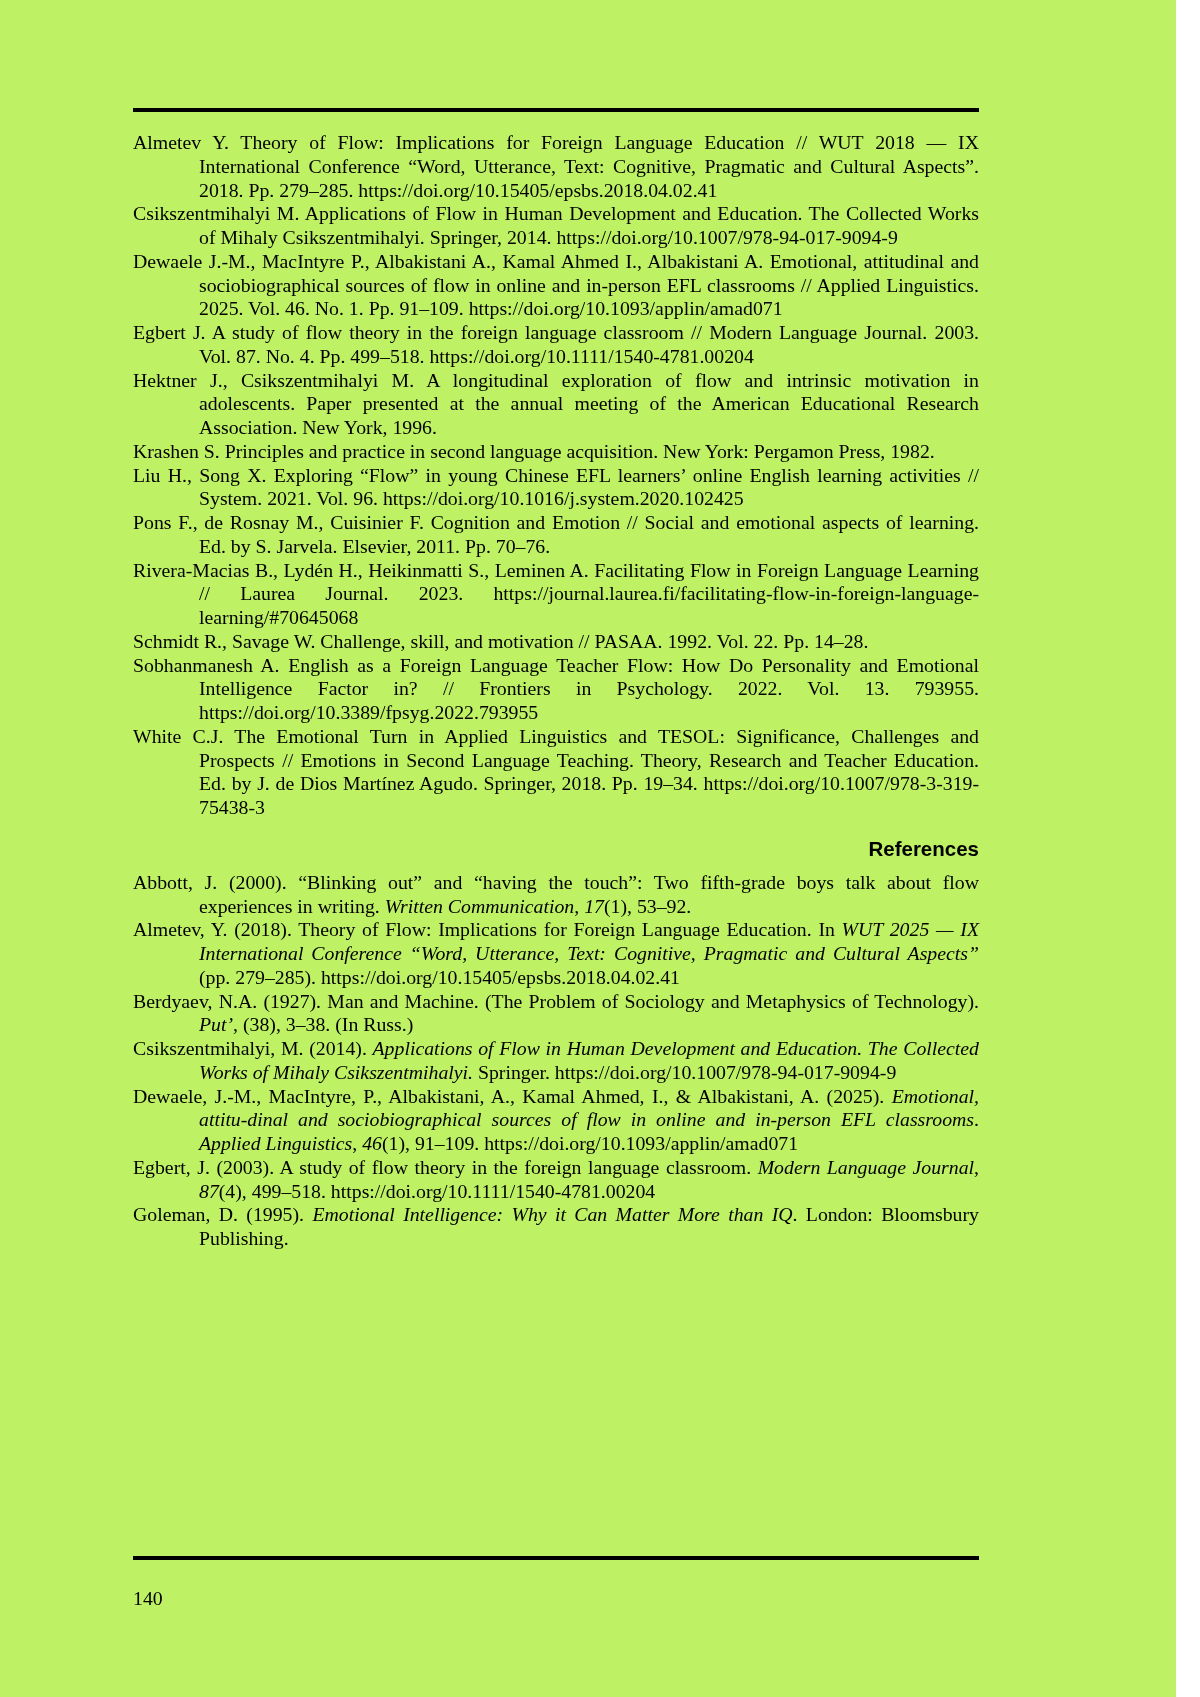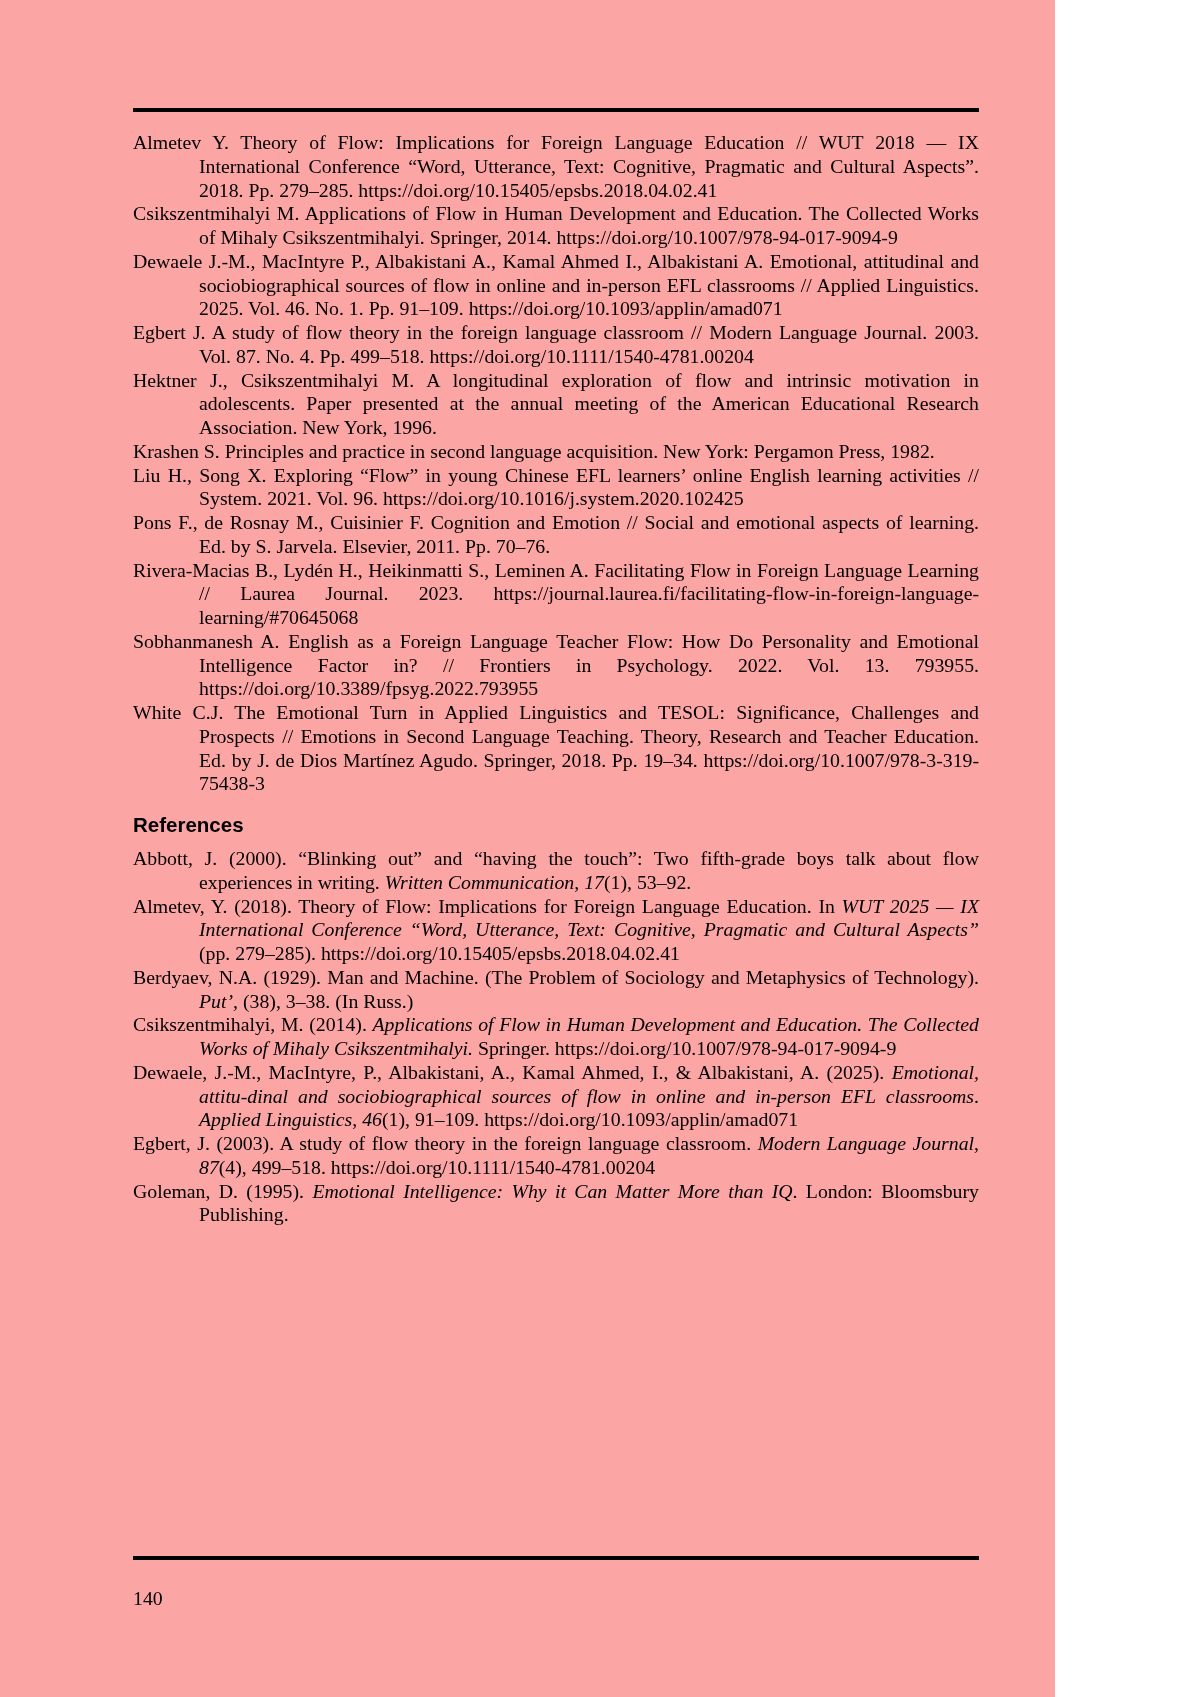--- a/index.html
+++ b/index.html
@@ -6,23 +6,23 @@
   html, body { background: #ffffff; }
   body {
     width: 1200px;
     height: 1697px;
     position: relative;
     font-family: "Liberation Serif", serif;
     color: #000;
   }
   .sheet {
     position: relative;
-    width: 1055px;
+    width: 1176px;
     height: 1697px;
-    background: #fca5a5;
+    background: #bef264;
     overflow: hidden;
   }
   .rule {
     position: absolute;
     left: 133px;
     width: 846px;
     height: 4px;
     background: #000;
   }
   .rule-top { top: 108px; }
@@ -41,21 +41,21 @@
     text-indent: -66px;
     overflow-wrap: break-word;
   }
   .ref-entry .it { font-style: italic; }
   .refs-heading {
     font-family: "Liberation Sans", sans-serif;
     font-weight: bold;
     font-size: 20.5px;
     line-height: 24px;
     margin: 17px 0 10px 0;
-    text-align: left;
+    text-align: right;
   }
   .page-number {
     position: absolute;
     left: 133px;
     top: 1586px;
     width: 846px;
     text-align: left;
     font-size: 19.8px;
     line-height: 24px;
   }
@@ -70,30 +70,31 @@
     <section id="gost-list">
         <p class="ref-entry"><span>Almetev Y. Theory of Flow: Implications for Foreign Language Education // WUT 2018 — IX International Conference “Word, Utterance, Text: Cognitive, Pragmatic and Cultural Aspects”. 2018. Pp. 279–285. https://doi.org/10.15405/epsbs.2018.04.02.41</span></p>
         <p class="ref-entry"><span>Csikszentmihalyi M. Applications of Flow in Human Development and Education. The Collected Works of Mihaly Csikszentmihalyi. Springer, 2014. https://doi.org/10.1007/978-94-017-9094-9</span></p>
         <p class="ref-entry"><span>Dewaele J.-M., MacIntyre P., Albakistani A., Kamal Ahmed I., Albakistani A. Emotional, attitudinal and sociobiographical sources of flow in online and in-person EFL classrooms // Applied Linguistics. 2025. Vol. 46. No. 1. Pp. 91–109. https://doi.org/10.1093/applin/amad071</span></p>
         <p class="ref-entry"><span>Egbert J. A study of flow theory in the foreign language classroom // Modern Language Journal. 2003. Vol. 87. No. 4. Pp. 499–518. https://doi.org/10.1111/1540-4781.00204</span></p>
         <p class="ref-entry"><span>Hektner J., Csikszentmihalyi M. A longitudinal exploration of flow and intrinsic motivation in adolescents. Paper presented at the annual meeting of the American Educational Research Association. New York, 1996.</span></p>
         <p class="ref-entry"><span>Krashen S. Principles and practice in second language acquisition. New York: Pergamon Press, 1982.</span></p>
         <p class="ref-entry"><span>Liu H., Song X. Exploring “Flow” in young Chinese EFL learners’ online English learning activities // System. 2021. Vol. 96. https://doi.org/10.1016/j.system.2020.102425</span></p>
         <p class="ref-entry"><span>Pons F., de Rosnay M., Cuisinier F. Cognition and Emotion // Social and emotional aspects of learning. Ed. by S. Jarvela. Elsevier, 2011. Pp. 70–76.</span></p>
         <p class="ref-entry"><span>Rivera-Macias B., Lydén H., Heikinmatti S., Leminen A. Facilitating Flow in Foreign Language Learning // Laurea Journal. 2023. https://journal.laurea.fi/facilitating-flow-in-foreign-language-learning/#70645068</span></p>
+        <p class="ref-entry"><span>Schmidt R., Savage W. Challenge, skill, and motivation // PASAA. 1992. Vol. 22. Pp. 14–28.</span></p>
         <p class="ref-entry"><span>Sobhanmanesh A. English as a Foreign Language Teacher Flow: How Do Personality and Emotional Intelligence Factor in? // Frontiers in Psychology. 2022. Vol. 13. 793955. https://doi.org/10.3389/fpsyg.2022.793955</span></p>
         <p class="ref-entry"><span>White C.J. The Emotional Turn in Applied Linguistics and TESOL: Significance, Challenges and Prospects // Emotions in Second Language Teaching. Theory, Research and Teacher Education. Ed. by J. de Dios Martínez Agudo. Springer, 2018. Pp. 19–34. https://doi.org/10.1007/978-3-319-75438-3</span></p>
       </section>
 
     <h2 class="refs-heading">References</h2>
 
     <section id="apa-list">
         <p class="ref-entry"><span>Abbott, J. (2000). “Blinking out” and “having the touch”: Two fifth-grade boys talk about flow experiences in writing. </span><span class="it">Written Communication</span><span>, </span><span class="it">17</span><span>(1), 53–92.</span></p>
         <p class="ref-entry"><span>Almetev, Y. (2018). Theory of Flow: Implications for Foreign Language Education. In </span><span class="it">WUT 2025 — IX International Conference “Word, Utterance, Text: Cognitive, Pragmatic and Cultural Aspects”</span><span> (pp. 279–285). https://doi.org/10.15405/epsbs.2018.04.02.41</span></p>
-        <p class="ref-entry"><span>Berdyaev, N.A. (1929). Man and Machine. (The Problem of Sociology and Metaphysics of Technology). </span><span class="it">Put’</span><span>, (38), 3–38. (In Russ.)</span></p>
+        <p class="ref-entry"><span>Berdyaev, N.A. (1927). Man and Machine. (The Problem of Sociology and Metaphysics of Technology). </span><span class="it">Put’</span><span>, (38), 3–38. (In Russ.)</span></p>
         <p class="ref-entry"><span>Csikszentmihalyi, M. (2014). </span><span class="it">Applications of Flow in Human Development and Education. The Collected Works of Mihaly Csikszentmihalyi.</span><span> Springer. https://doi.org/10.1007/978-94-017-9094-9</span></p>
         <p class="ref-entry"><span>Dewaele, J.-M., MacIntyre, P., Albakistani, A., Kamal Ahmed, I., &amp; Albakistani, A. (2025). </span><span class="it">Emotional, attitu-dinal and sociobiographical sources of flow in online and in-person EFL classrooms</span><span>. </span><span class="it">Applied Linguistics</span><span>, </span><span class="it">46</span><span>(1), 91–109. https://doi.org/10.1093/applin/amad071</span></p>
         <p class="ref-entry"><span>Egbert, J. (2003). A study of flow theory in the foreign language classroom. </span><span class="it">Modern Language Journal</span><span>, </span><span class="it">87</span><span>(4), 499–518. https://doi.org/10.1111/1540-4781.00204</span></p>
         <p class="ref-entry"><span>Goleman, D. (1995). </span><span class="it">Emotional Intelligence: Why it Can Matter More than IQ</span><span>. London: Bloomsbury Publishing.</span></p>
       </section>
   </main>
 
   <div class="rule rule-bottom"></div>
 
   <div class="page-number">140</div>

